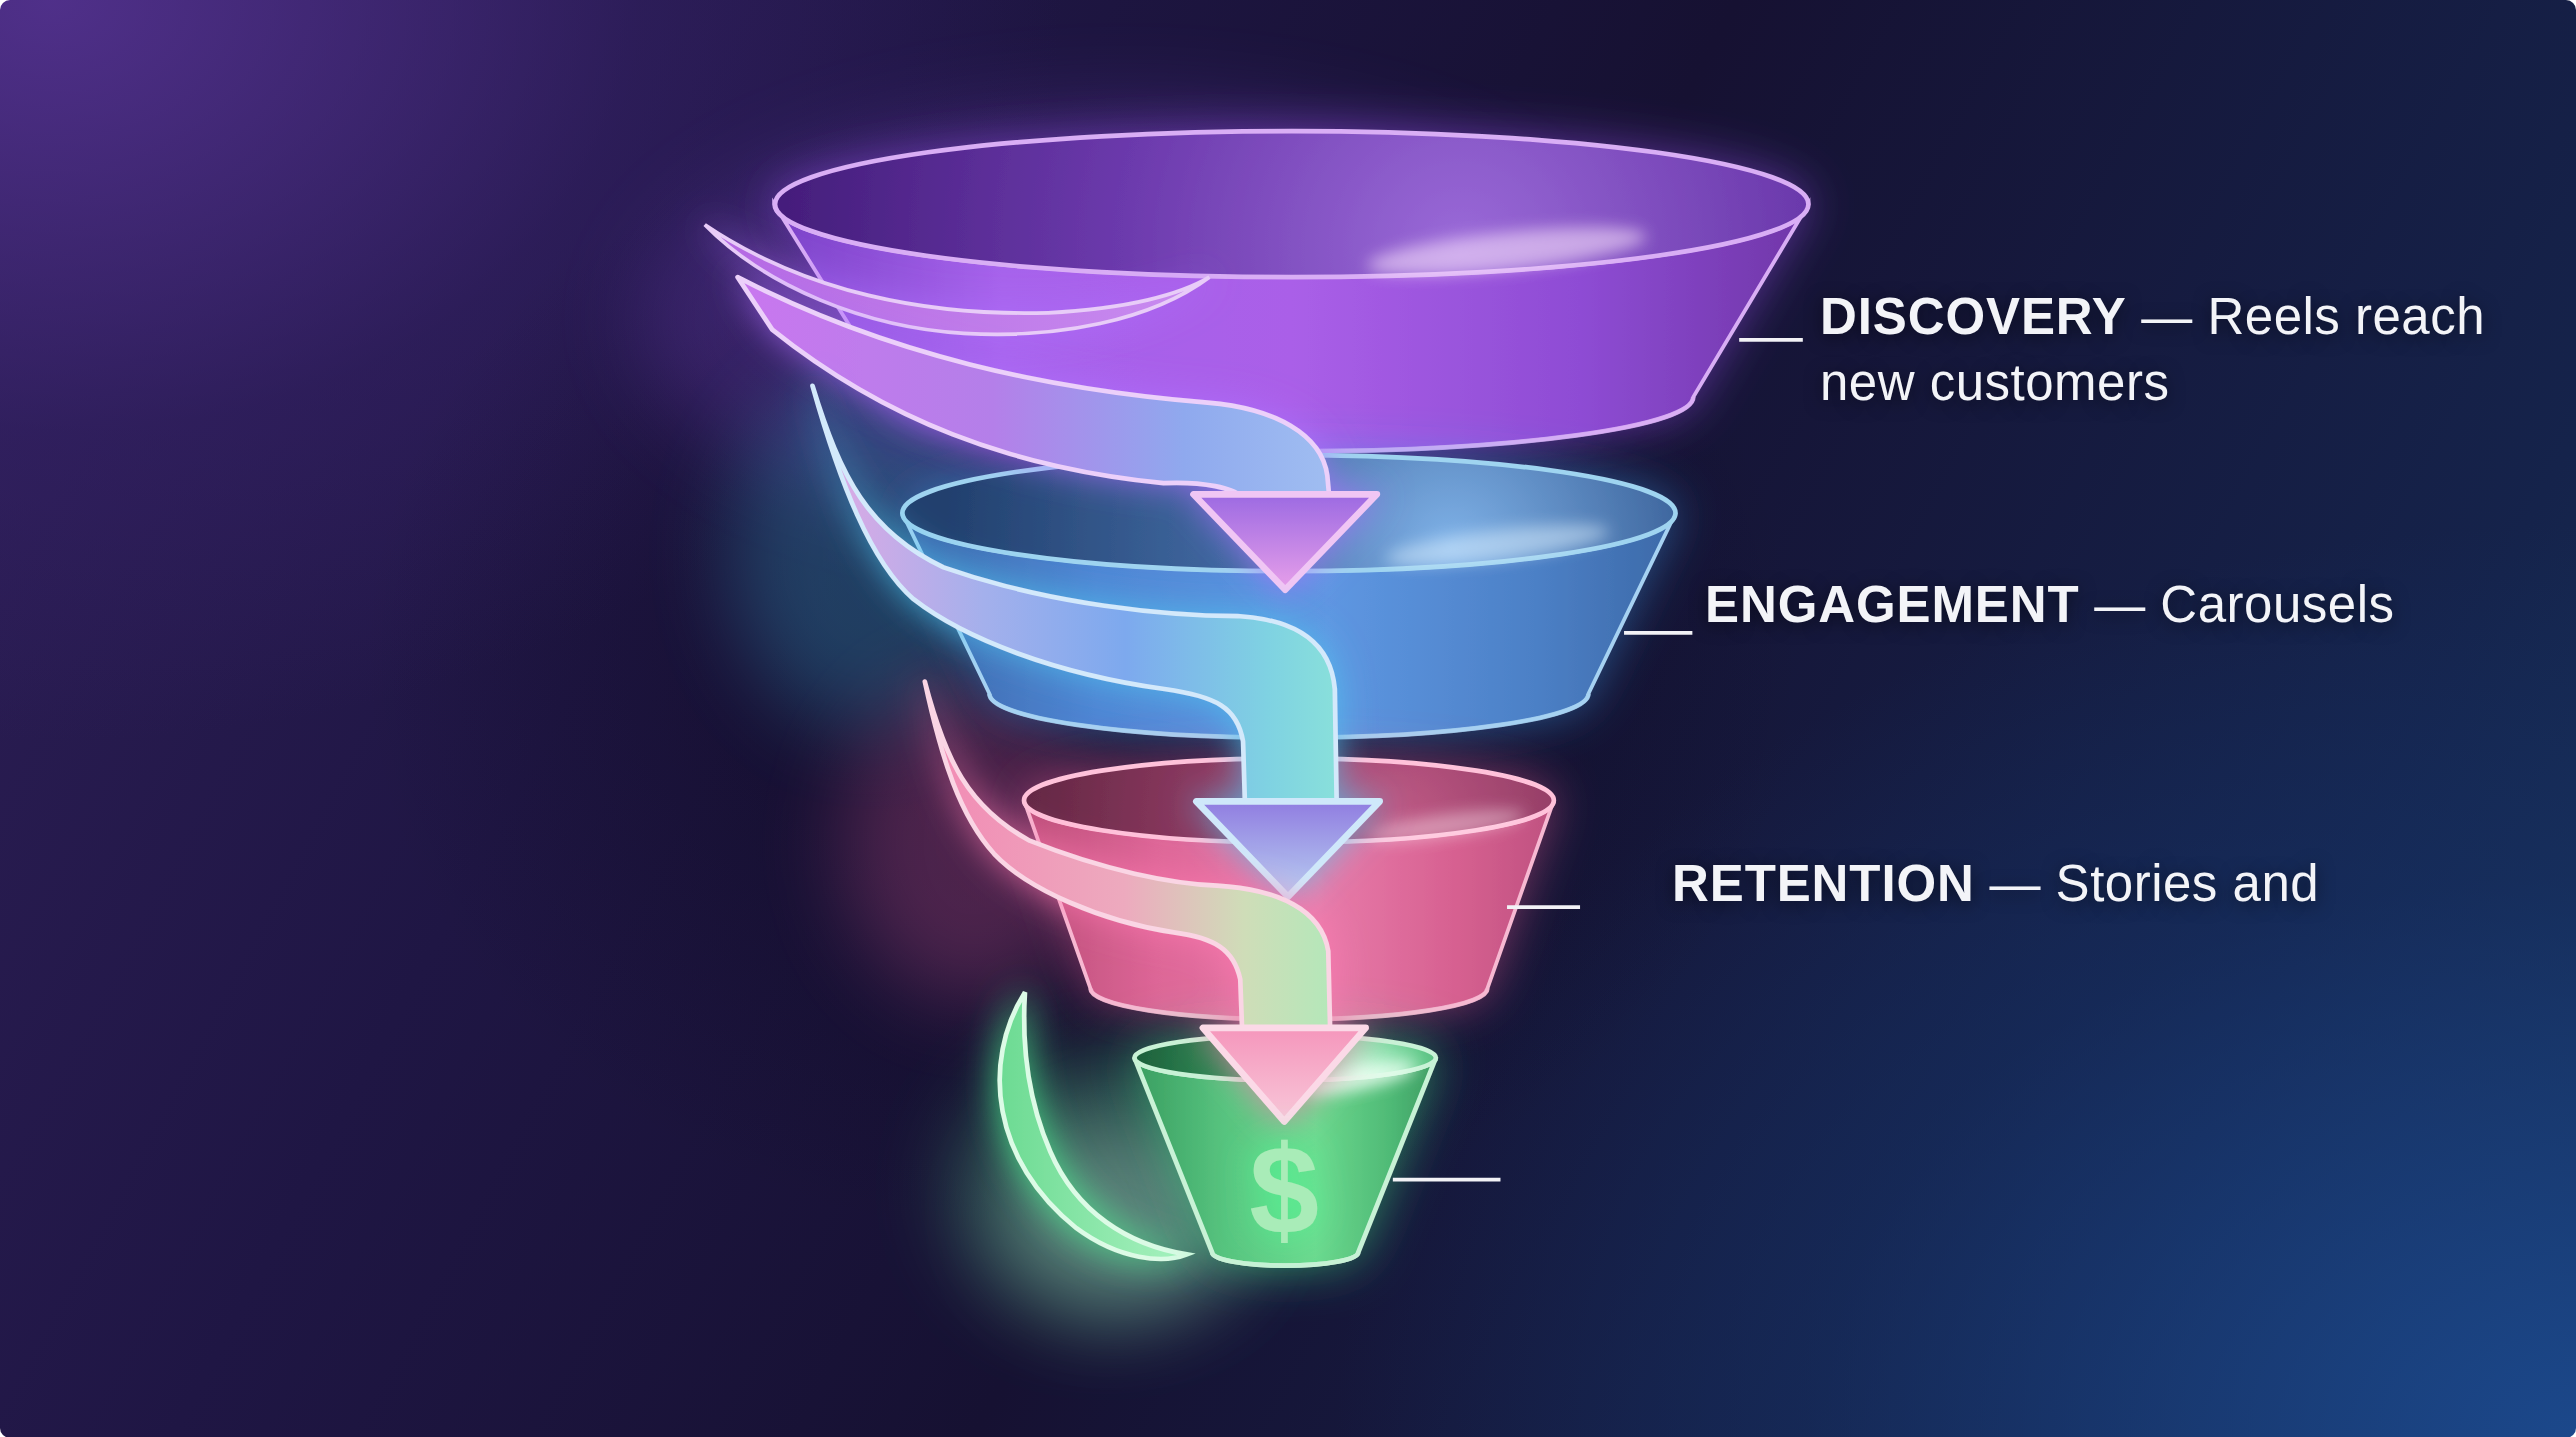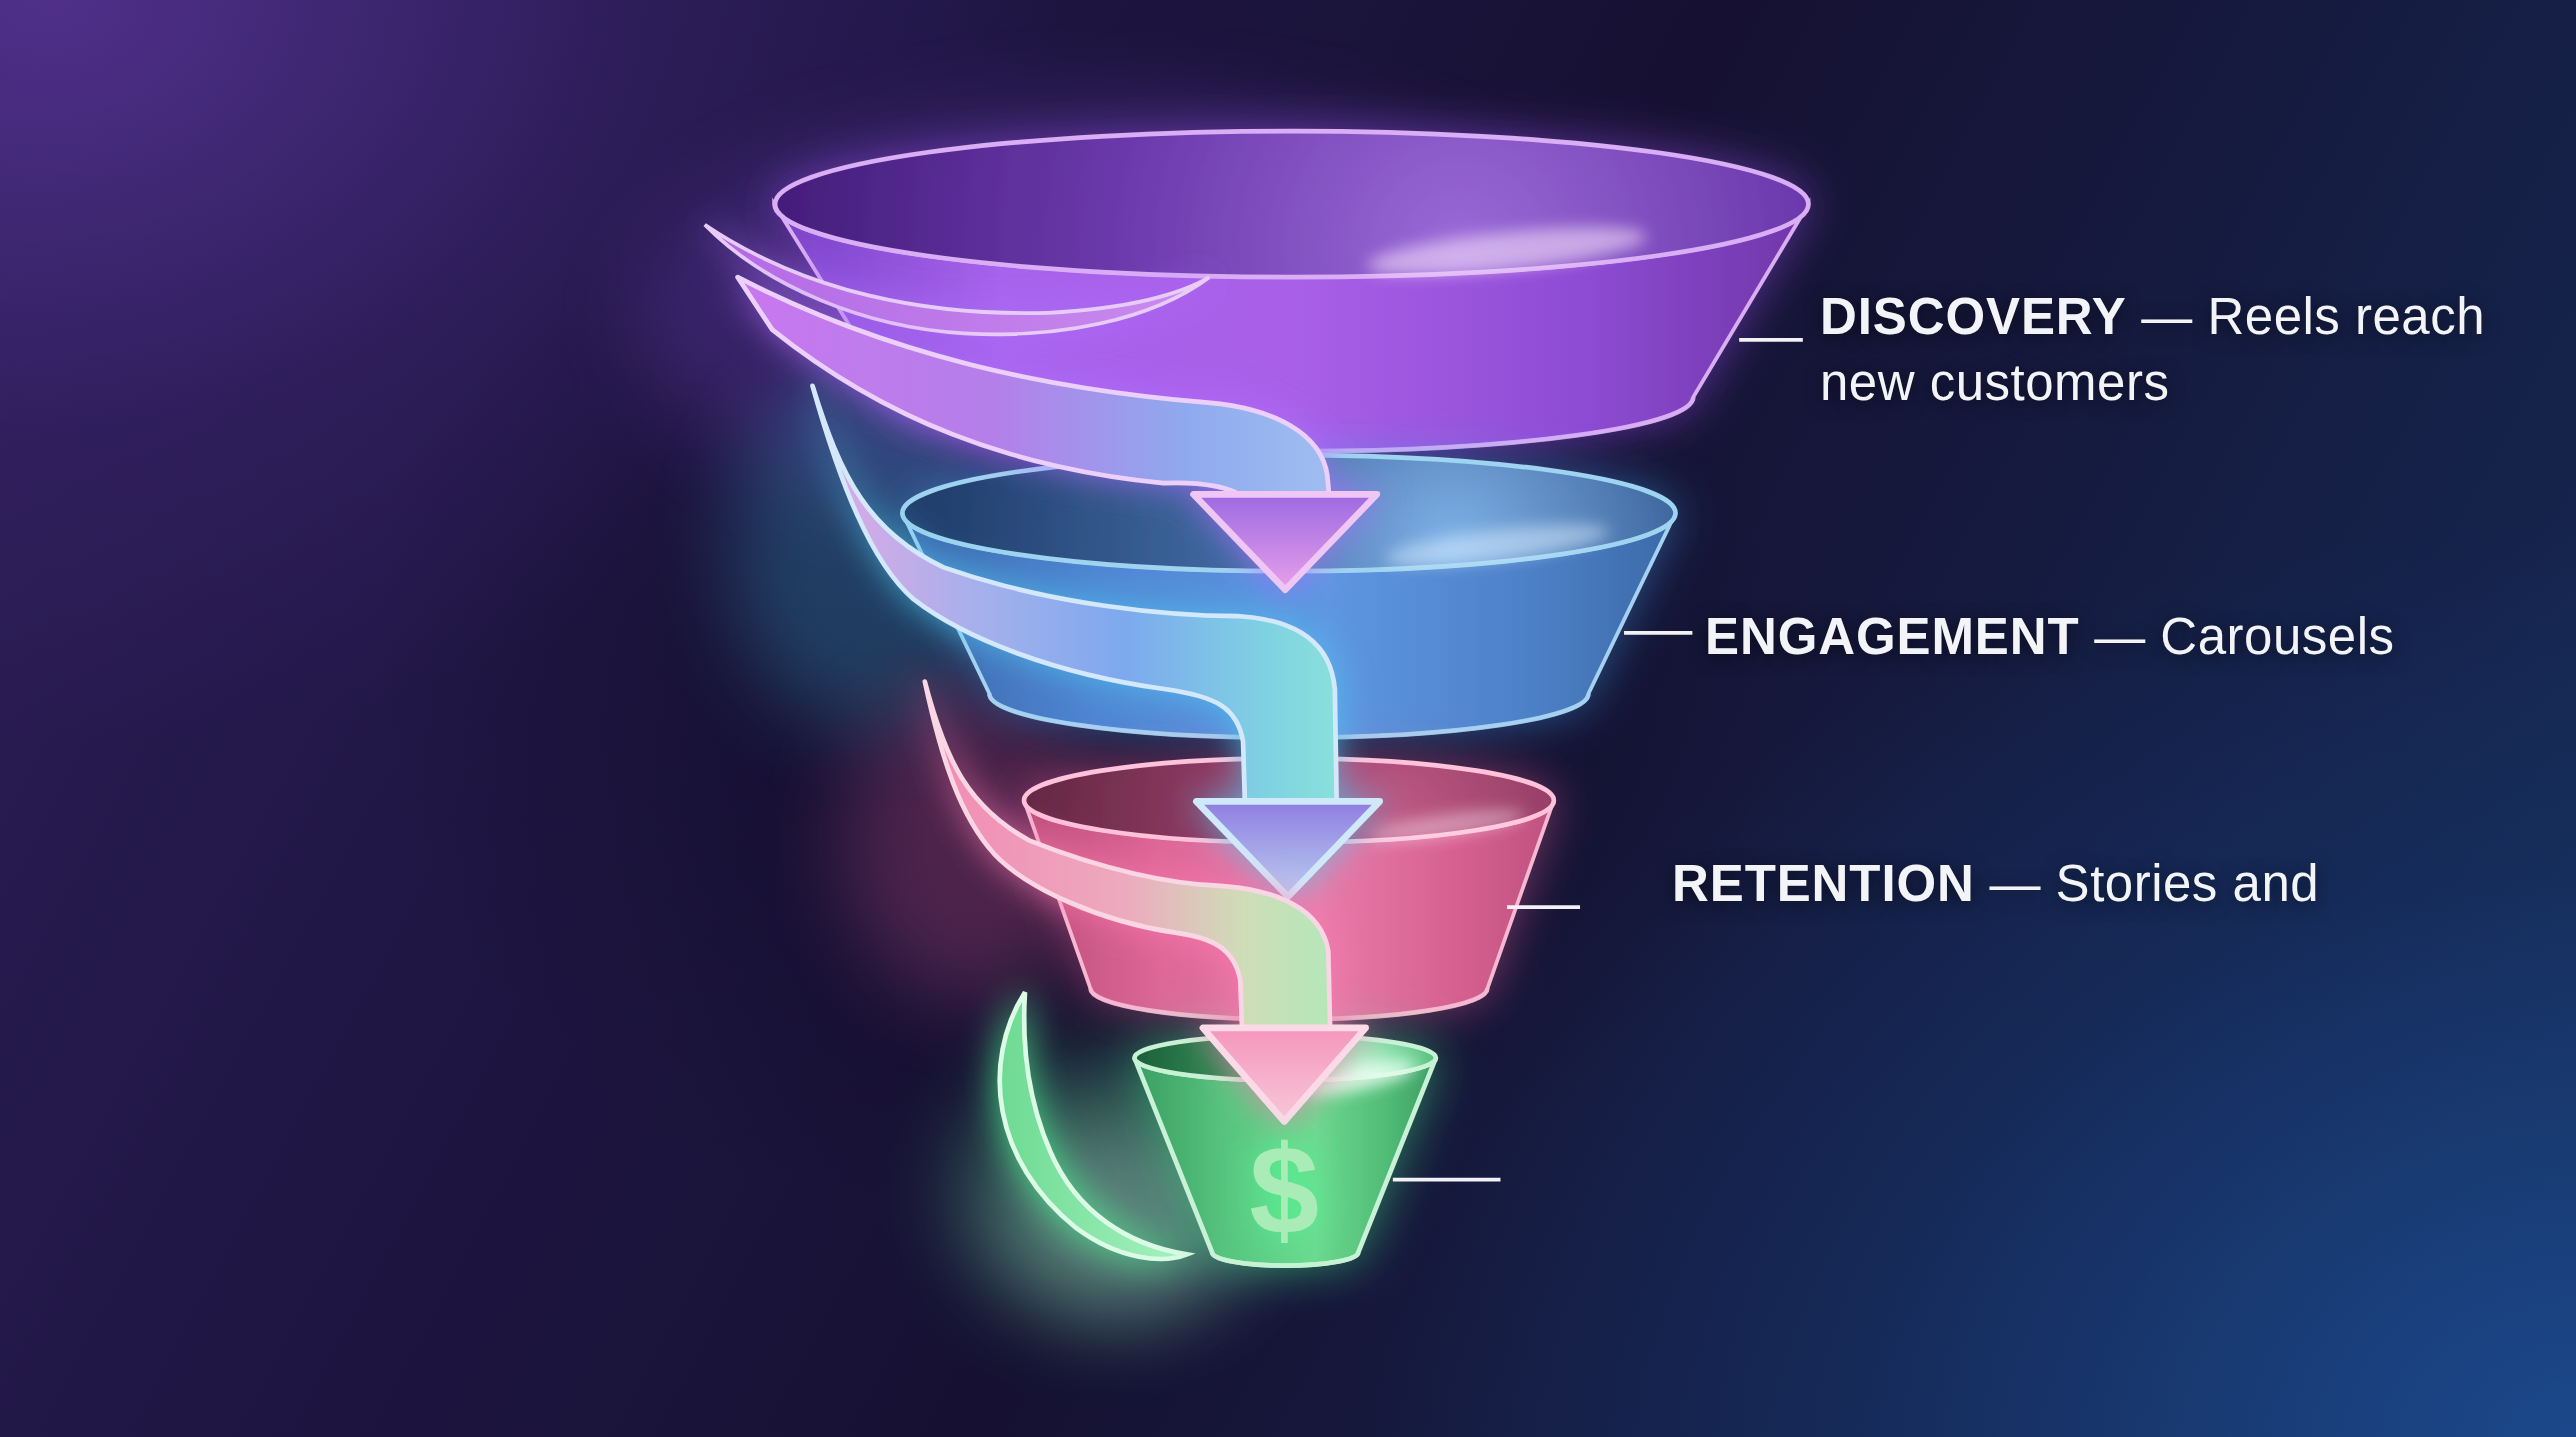--- a/index.html
+++ b/index.html
@@ -7,20 +7,21 @@
     width:2576px;height:1438px;overflow:hidden;
     font-family:"Liberation Sans",sans-serif;
   }
   .stage{
     position:relative;width:2576px;height:1438px;
     background:
       radial-gradient(1030px 842px at 42% 46%, rgba(10,6,24,.50), rgba(10,6,24,0) 70%),
       radial-gradient(1404px 1030px at 2% 0%, rgba(88,52,150,.80), rgba(56,34,108,.42) 42%, rgba(56,34,108,0) 72%),
       radial-gradient(1591px 1170px at 100% 100%, rgba(28,76,148,.85), rgba(22,52,106,.45) 48%, rgba(22,52,106,0) 78%),
       linear-gradient(118deg,#2e1f58 0%,#1f1644 28%,#161132 52%,#15234b 84%,#183158 100%);
+    border-radius: 10px;
   }
   svg.art{position:absolute;left:0;top:0;width:2576px;height:1438px;}
   .label{
     position:absolute;
     color:#f3f4f8;
     font-size:51px;line-height:66px;font-weight:400;
     letter-spacing:0.5px;
     text-shadow:0 2.8px 17px rgba(0,0,0,.55);
     white-space:nowrap;
   }
@@ -221,21 +222,21 @@
     <line x1="1610" y1="969" x2="1688" y2="969"></line>
     <line x1="1488" y1="1260" x2="1603" y2="1260"></line>
   </g>
 </svg>
 
 <div class="label" style="left:1820px;top:284px">
   <div><b>DISCOVERY</b><span> — Reels reach</span></div>
   <div>new customers</div>
 </div>
 
-<div class="label" style="left:1705px;top:604px">
+<div class="label" style="left:1705px;top:572px">
   <div><b>ENGAGEMENT</b><span> — Carousels</span></div>
 </div>
 
 <div class="label" style="left:1672px;top:851px">
   <div><b>RETENTION</b><span> — Stories and</span></div>
 </div>
 
 
 </div>
 

